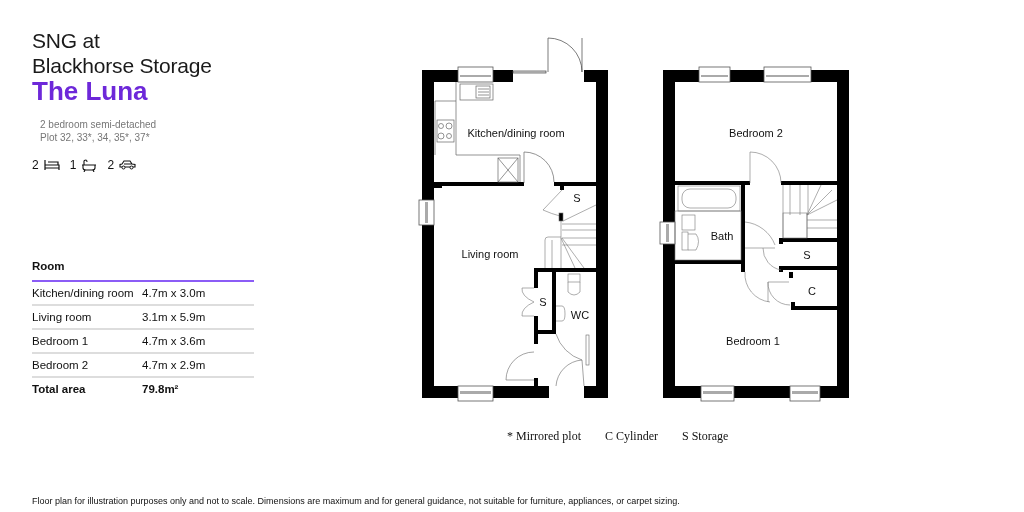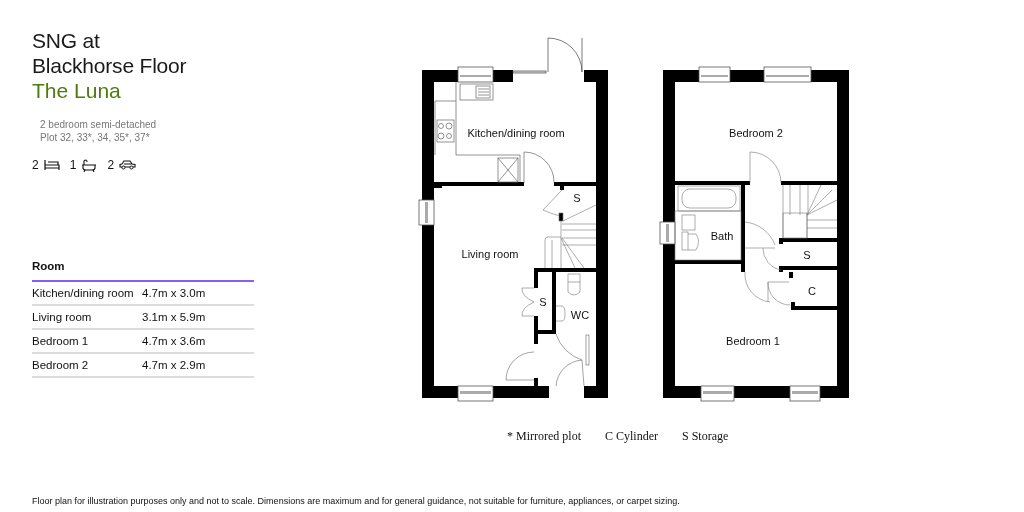--- a/index.html
+++ b/index.html
@@ -1,40 +1,40 @@
 <!DOCTYPE html>
 <html><head>
 <meta charset="utf-8">
 <style>
   html, body { margin:0; padding:0; background:#ffffff; }
   body { width:1024px; height:512px; position:relative; overflow:hidden; font-family:"Liberation Sans", sans-serif; color:#111; }
   .title-block { position:absolute; left:32px; top:28px; }
   .dev-name { font-size:21px; line-height:25px; font-weight:400; color:#1a1a1a; letter-spacing:-0.2px; }
-  .house-name { font-size:21px; line-height:26px; font-weight:400; color:#4d7c0f; }
+  .house-name { font-size:26px; line-height:26px; font-weight:700; color:#6d28d9; }
   .subtitle { position:absolute; left:40px; top:118px; font-size:10px; line-height:13px; color:#777; }
   .features { position:absolute; left:32px; top:158px; display:flex; align-items:center; font-size:12px; color:#111; }
   .feat { display:flex; align-items:center; margin-right:10px; }
   .feat svg { margin-left:5px; }
   .room-table { position:absolute; left:32px; top:258px; width:222px; border-collapse:collapse; font-size:11.5px; }
   .room-table th { text-align:left; font-weight:700; padding:2px 0 8px 0; border-bottom:2px solid #8b5cf6; }
   .room-table td { padding:5px 0 5px 0; border-bottom:2px solid #ddd; height:12px; }
   .room-table tr.total td { font-weight:700; border-bottom:none; }
   .room-table td.c1 { width:110px; }
   .plan { position:absolute; left:0; top:0; }
   .room-label { font-size:11px; fill:#111; font-family:"Liberation Sans", sans-serif; }
   .legend { position:absolute; left:507px; top:429px; font-size:12px; display:flex; }
   .legend span { margin-right:24px;font-family:Liberation Serif, serif; }
   .disclaimer { position:absolute; left:32px; top:471px; font-size:9px; color:#111;margin-top:25px; }
 </style>
 </head>
 <body>
 
 <div class="title-block">
   <div class="dev-name">SNG at</div>
-  <div class="dev-name">Blackhorse Floor</div>
+  <div class="dev-name">Blackhorse Storage</div>
   <div class="house-name">The Luna</div>
 </div>
 
 <div class="subtitle">
   <div>2 bedroom semi-detached</div>
   <div>Plot 32, 33*, 34, 35*, 37*</div>
 </div>
 
 <div class="features">
   <div class="feat">
@@ -73,20 +73,24 @@
         <td>3.1m x 5.9m</td>
       </tr>
   <tr>
         <td class="c1">Bedroom 1</td>
         <td>4.7m x 3.6m</td>
       </tr>
   <tr>
         <td class="c1">Bedroom 2</td>
         <td>4.7m x 2.9m</td>
       </tr>
+  <tr class="total">
+        <td class="c1">Total area</td>
+        <td>79.8m²</td>
+      </tr>
 </tbody>
   </table>
 
 <svg class="plan" width="1024" height="512" viewBox="0 0 1024 512">
 
   <g>
     <g fill="#000">
 
       <rect x="422" y="70" width="36" height="12"></rect>
       <rect x="493" y="70" width="20" height="12"></rect>

